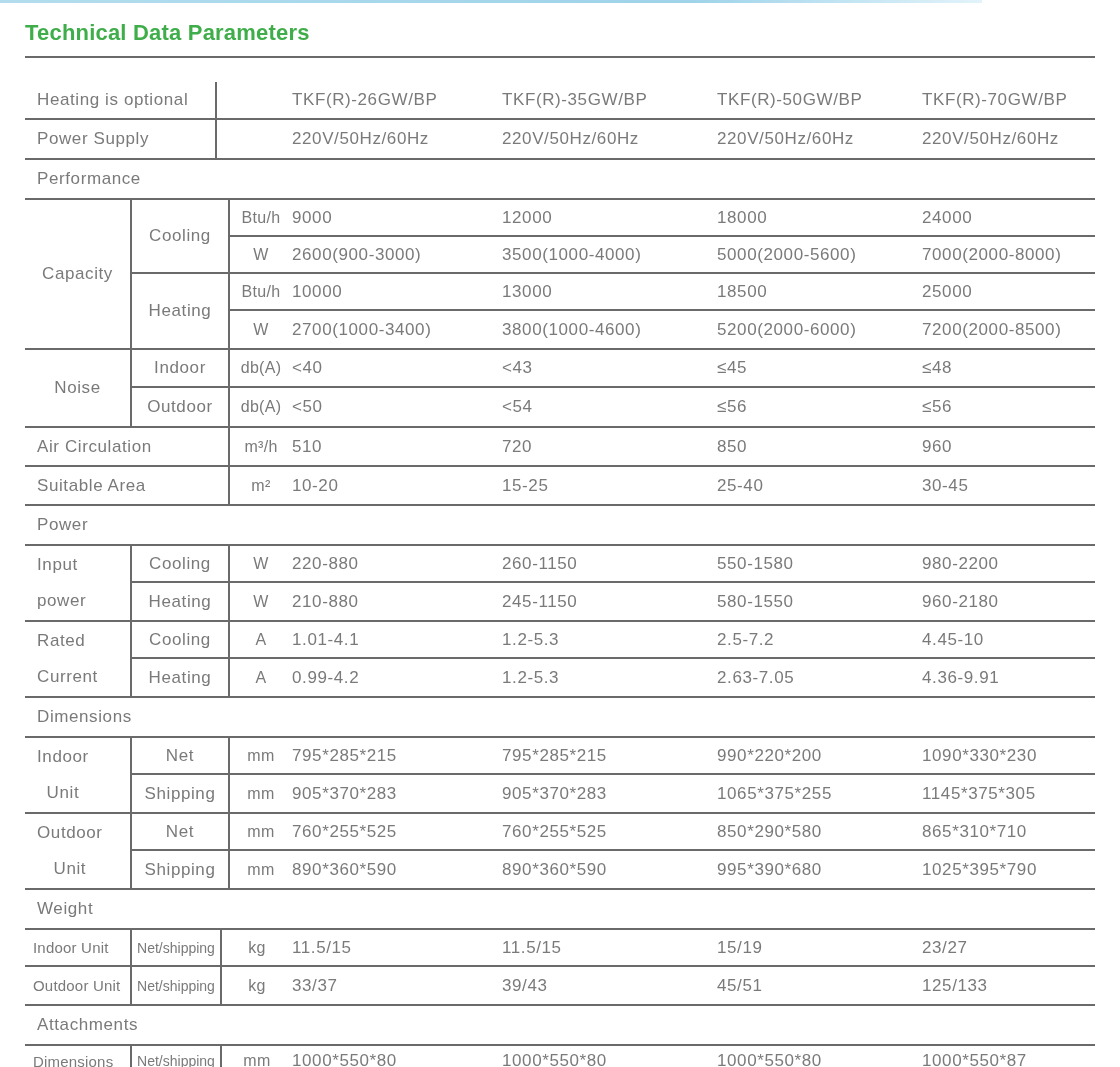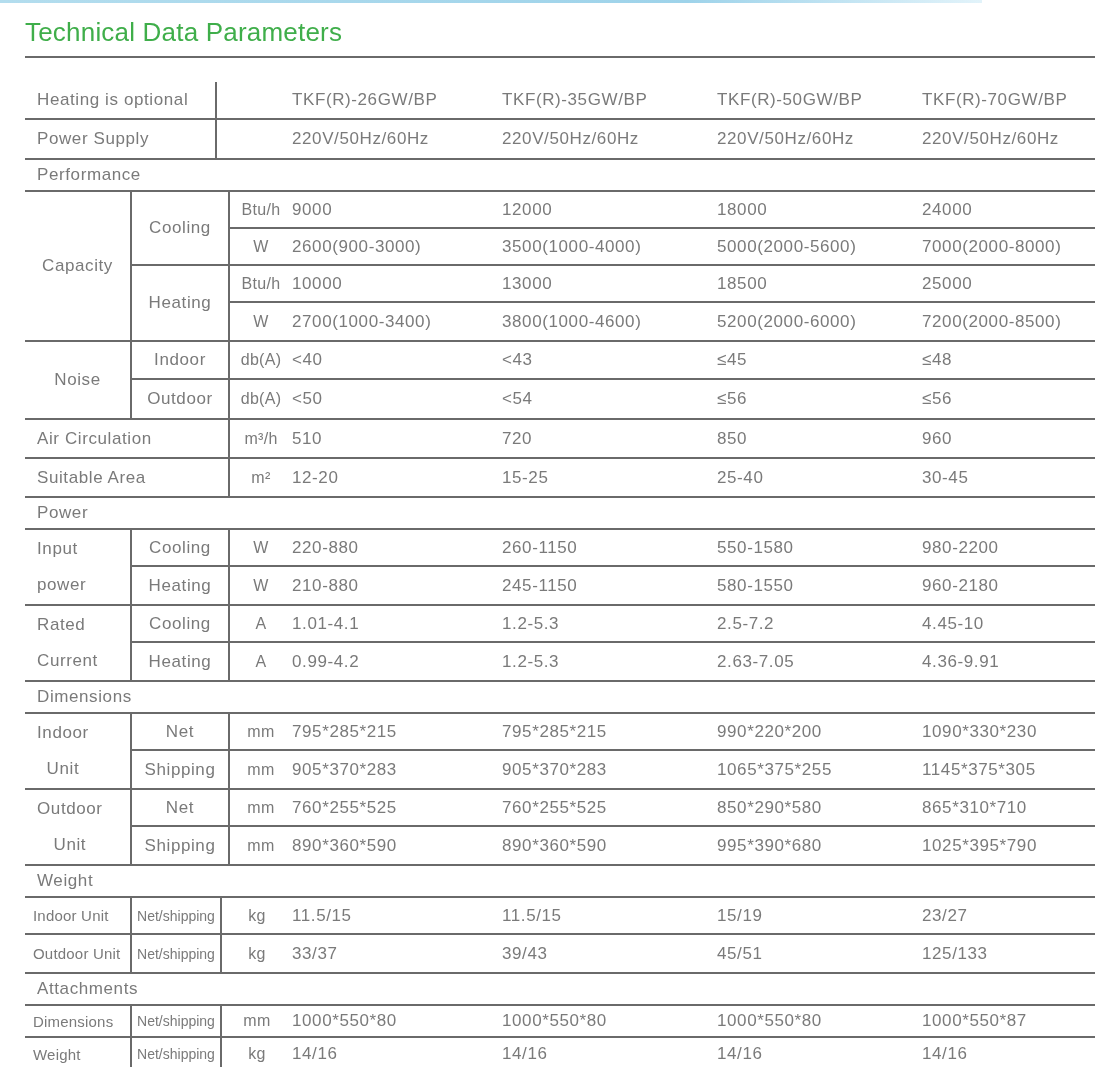--- a/index.html
+++ b/index.html
@@ -5,41 +5,41 @@
   :root{
     --line:#6a6a6a;
     --text:#7a7a7a;
     --green:#3fae4a;
   }
   html,body{margin:0;padding:0;background:#ffffff;}
   .page{position:relative;width:1120px;height:1067px;background:#fff;overflow:hidden;
         font-family:"Liberation Sans","DejaVu Sans",sans-serif;}
   .topbar{position:absolute;top:0;left:0;width:982px;height:3px;
         background:linear-gradient(to right,#b3ddee 0%,#9ed3ea 70%,#e2f3fa 100%);}
-  .title{padding:19px 0 0 25px;font-size:26px;line-height:27px;font-weight:400;
+  .title{padding:19px 0 0 25px;font-size:22px;line-height:27px;font-weight:700;
         color:var(--green);letter-spacing:.2px;}
   .tbl{margin:10px 25px 0 25px;color:var(--text);font-size:17px;letter-spacing:.6px;}
   .blk{border-top:2px solid var(--line);border-bottom:2px solid var(--line);}
   .sub{display:grid;}
   .sep{border-bottom:2px solid var(--line);}
   .g-top{grid-template-columns:192px 75px 210px 215px 205px 1fr;grid-auto-rows:38px;margin-top:24px;}
   .g-main{grid-template-columns:107px 98px 62px 210px 215px 205px 1fr;}
   .g-small{grid-template-columns:107px 90px 70px 210px 215px 205px 1fr;}
   .r37{grid-auto-rows:37px;} .r38{grid-auto-rows:38px;} .r32{grid-auto-rows:32px;}
   .c{display:flex;align-items:center;box-sizing:border-box;overflow:hidden;}
   .br{border-right:2px solid var(--line);}
   .bb{border-bottom:2px solid var(--line);}
   .lbl{padding-left:12px;}
   .ctr{justify-content:center;text-align:center;}
   .pre{white-space:pre-line;line-height:36px;}
   .cspan{text-align:center;white-space:pre-line;line-height:36px;}
   .unit{justify-content:center;font-size:16px;letter-spacing:.3px;text-align:center;}
   .sm{font-size:14px;letter-spacing:0;}
   .sm2{font-size:15px;letter-spacing:.2px;padding-left:8px;}
-  .sect{height:30px;display:flex;align-items:center;padding-left:12px;}
+  .sect{height:38px;display:flex;align-items:center;padding-left:12px;}
   .rs2{grid-row:span 2;} .rs4{grid-row:span 4;} .cs2{grid-column:span 2;}
 </style>
 </head>
 <body>
 
 <div class="page">
   <div class="topbar"></div>
   <div class="title">Technical Data Parameters</div>
 
   <div class="tbl">
@@ -113,21 +113,21 @@
         <div class="c unit">m³/h</div>
         <div class="c">510</div>
         <div class="c">720</div>
         <div class="c">850</div>
         <div class="c">960</div>
       </div>
 
       <div class="sub g-main r37">
         <div class="c lbl br cs2">Suitable Area</div>
         <div class="c unit">m²</div>
-        <div class="c">12-20</div>
+        <div class="c">10-20</div>
         <div class="c">15-25</div>
         <div class="c">25-40</div>
         <div class="c">30-45</div>
       </div>
     </div>
 
     <div class="sect">Power</div>
 
     <div class="blk">
       <div class="sub g-main r37 sep">

